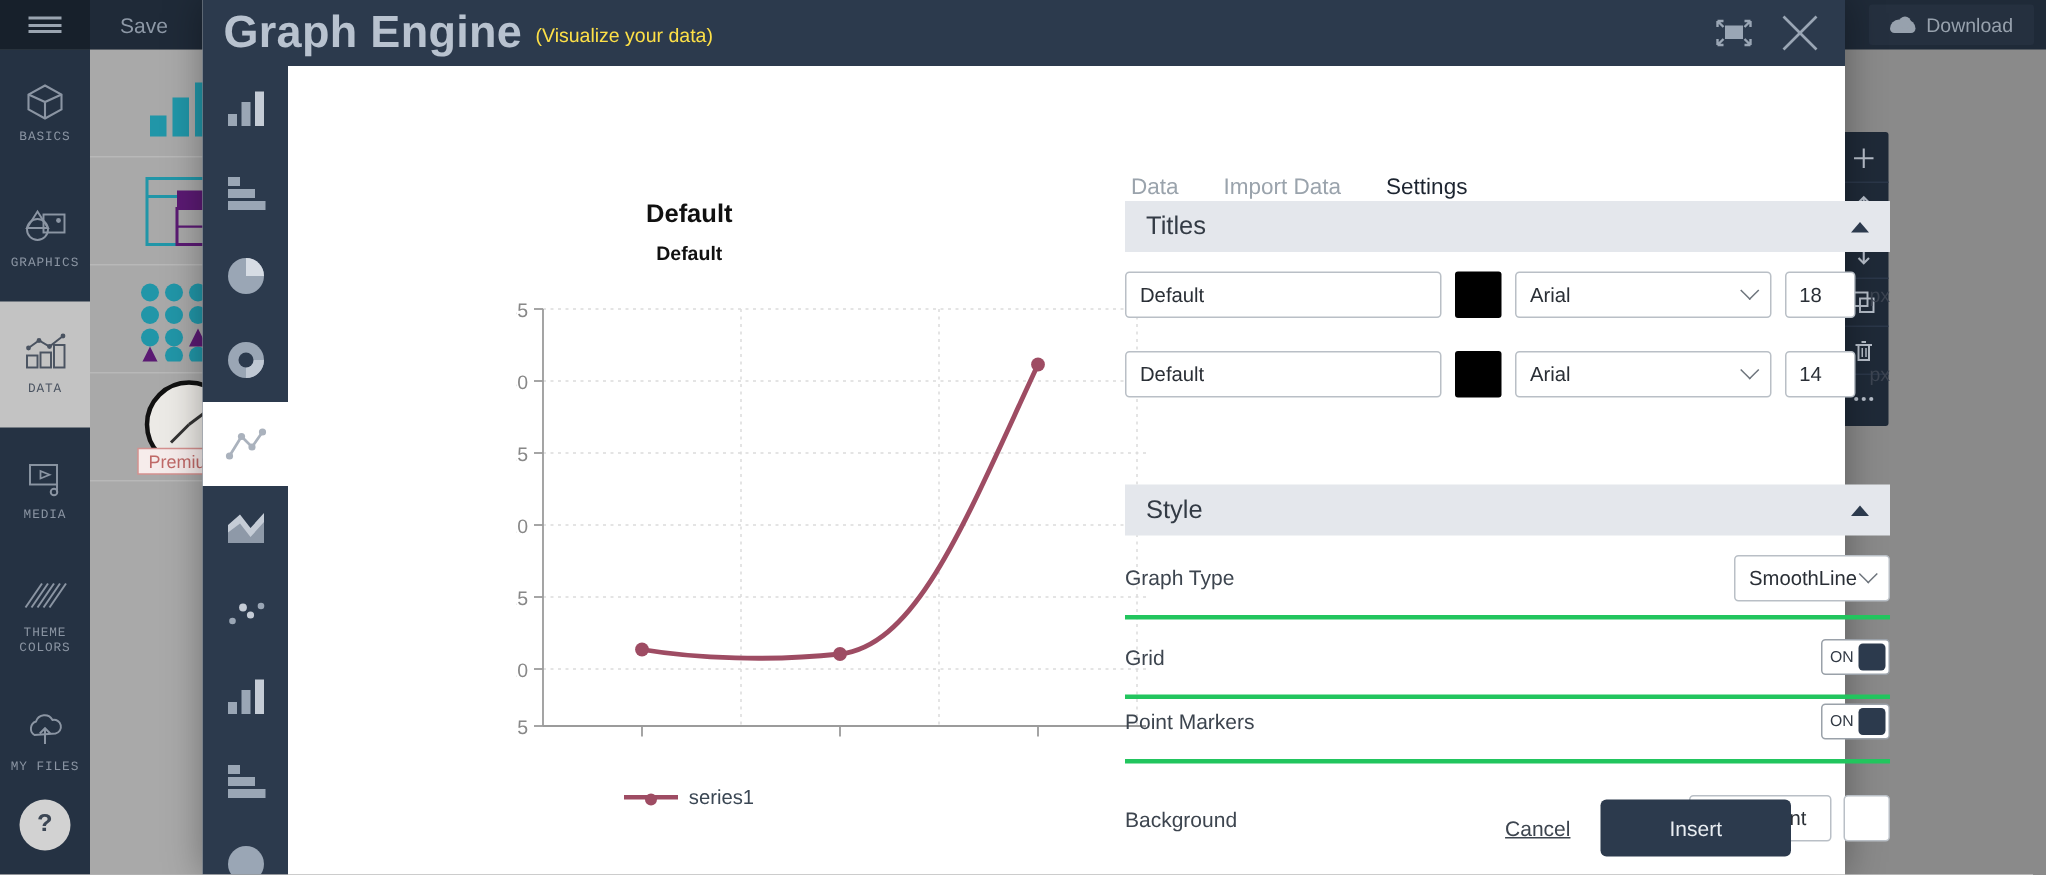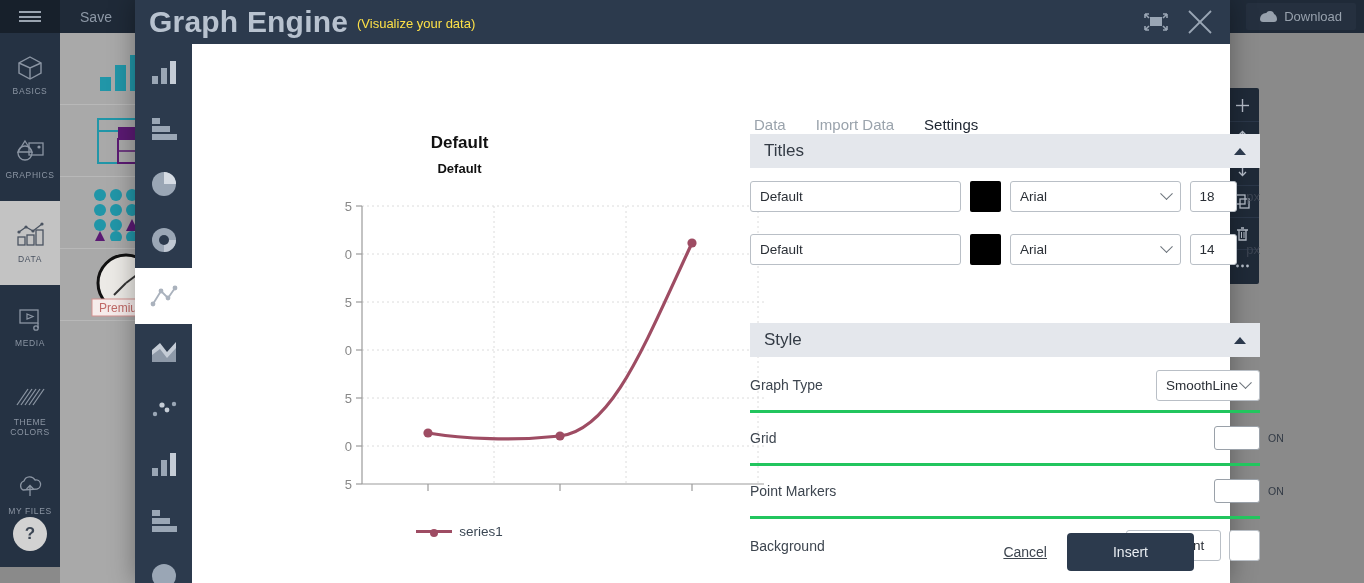--- a/index.html
+++ b/index.html
@@ -36,22 +36,23 @@
     content:""; position:absolute; left:0; top:2px; width:17px; height:9px;
     background:#97a1ad; border-radius: 6px 6px 3px 3px;
   }
   .cloud-dl::after {
     content:""; position:absolute; left:6px; top:0px; width:8px; height:8px;
     background:#97a1ad; border-radius:50%;
   }
 
   
   #bg-rail {
-    position: absolute; left: 0; top: 33px; width: 60px; bottom: 16px;
+    position: absolute; left: 0; top: 33px; width: 60px; bottom: 0;
     background: #253243;
+    font-family: Liberation Mono, monospace;
   }
   .rail-item {
     height: 84px; display: flex; flex-direction: column; align-items: center;
     justify-content: center; gap: 6px; color: #8b95a3; font-size: 8.5px;
     letter-spacing: .6px; text-align: center; line-height: 1.2;
   }
   .rail-item.active { background: #c3c3c3; color: #4a5361; }
   .rail-ico { width: 30px; height: 26px; position: relative; }
   #bg-help {
     position: absolute; left: 13px; bottom: 16px; width: 34px; height: 34px;
@@ -139,21 +140,21 @@
     height: 31px; border: 1px solid #b9bfc6; border-radius: 3px; background:#fff;
     padding: 0 9px; font-size: 13.5px; color: #2a2f36; display:flex; align-items:center;
     justify-content: space-between;
   }
   .chev { width: 9px; height: 9px; border-right: 1.5px solid #6d747c; border-bottom: 1.5px solid #6d747c; transform: rotate(45deg) translate(-2px,-2px); }
   .unit { font-size: 13px; color: #3b4350; }
 
   .opt-row { position:absolute; left: 0; width: 510px; height: 53px; display:flex; align-items:center; justify-content:space-between; border-bottom: 3px solid #22c55e; }
   .opt-label { font-size: 14px; color: #3d454f; }
   .toggle { width: 46px; height: 24px; border: 1px solid #9aa1a9; border-radius: 3px; background:#fff; display:flex; align-items:center; padding: 2px; gap: 3px; }
-  .toggle .on-txt { font-size: 10.5px; color: #323a45; padding-left: 3px; margin-left: 48px; }
+  .toggle .on-txt { font-size: 10.5px; color: #323a45; padding-left: 3px; }
   .toggle .knob { width: 18px; height: 18px; background: #2c3a4d; border-radius: 3px; }
   .hash { font-size: 14px; color: #3d454f; }
   .color-box { width: 31px; height: 31px; border: 1px solid #b9bfc6; border-radius: 3px; background:#fff; }
 
   #footer { position: absolute; right: 36px; bottom: 12px; display:flex; align-items:center; gap: 20px; }
   #btn-cancel { font-size: 14px; color: #3d454f; text-decoration: underline; }
   #btn-insert { background: #2c3a4d; color: #e9edf2; font-size: 14px; border-radius: 4px; padding: 11px 46px; }
 </style>
 </head>
 <body>
@@ -562,21 +563,21 @@
       </div>
 
       <div class="opt-row" style="top:369px">
         <span class="opt-label">Grid</span>
         <span class="toggle">
           <span class="on-txt">ON</span>
           <span class="knob"></span>
         </span>
       </div>
 
-      <div class="opt-row" style="top:422px">
+      <div class="opt-row" style="top:412px">
         <span class="opt-label">Point Markers</span>
         <span class="toggle">
           <span class="on-txt">ON</span>
           <span class="knob"></span>
         </span>
       </div>
 
       <div class="opt-row" style="top:475px; border-bottom:none">
         <span class="opt-label">Background</span>
         <span style="display:flex;align-items:center;gap:8px">

